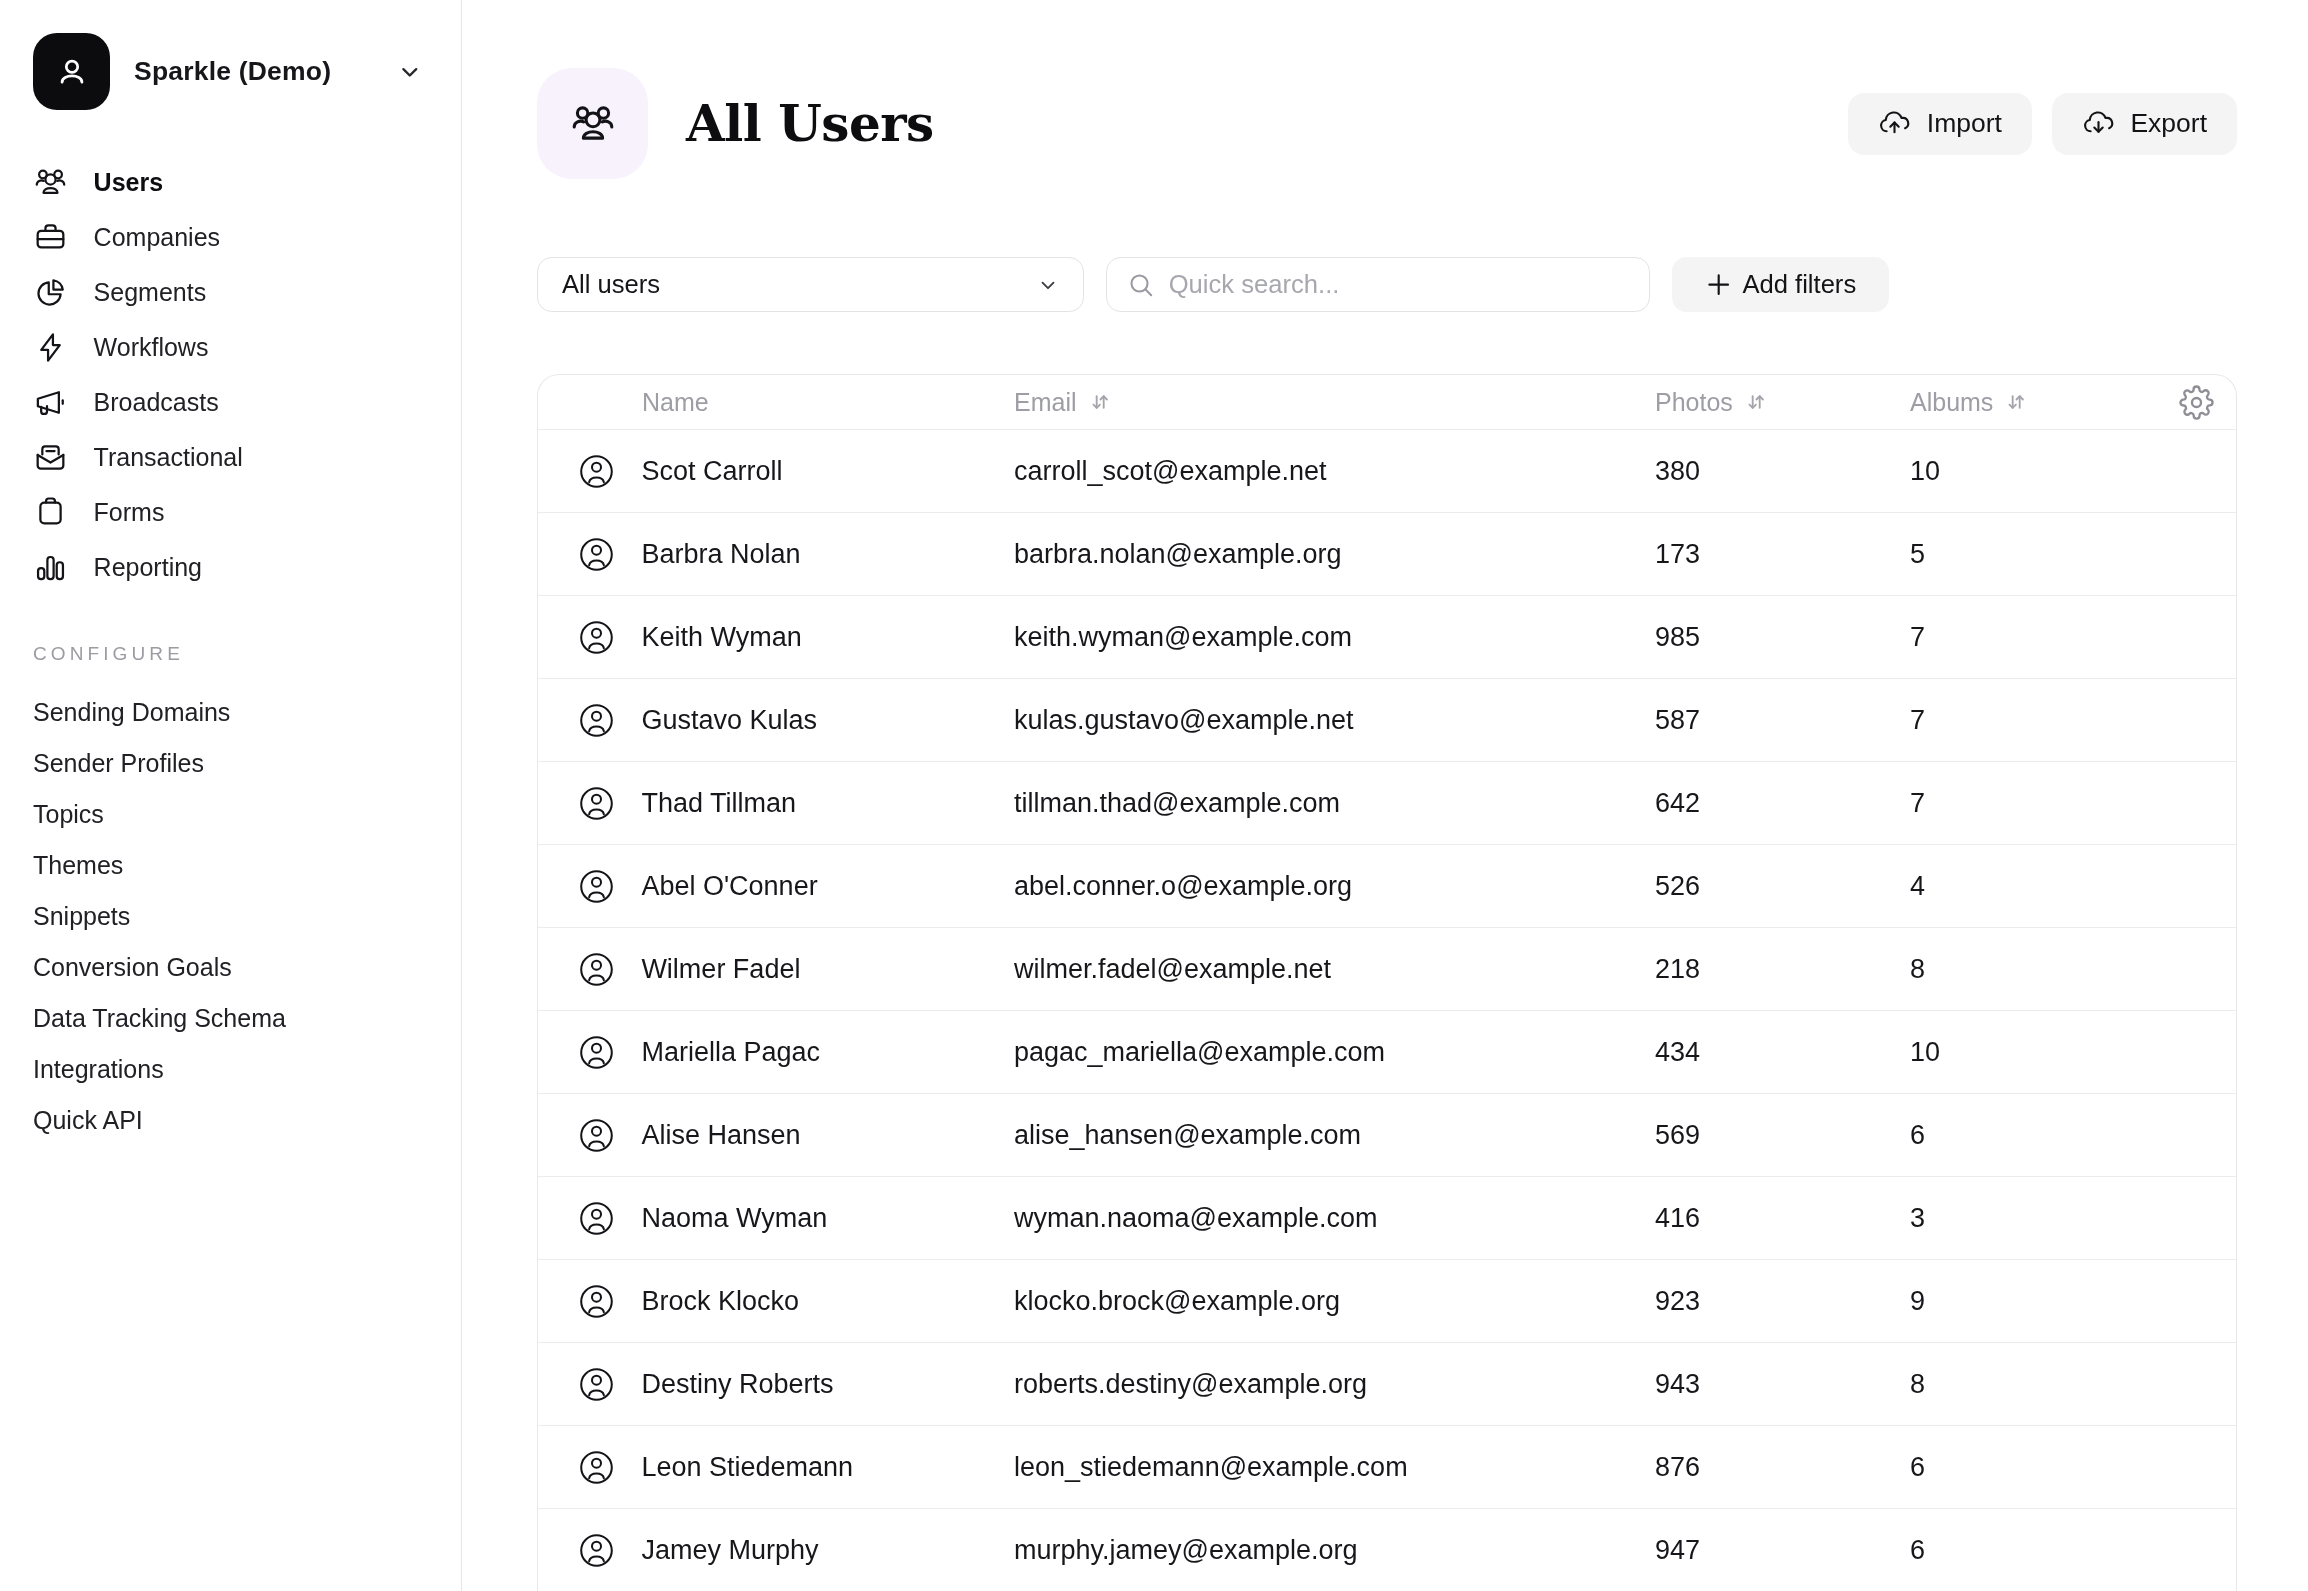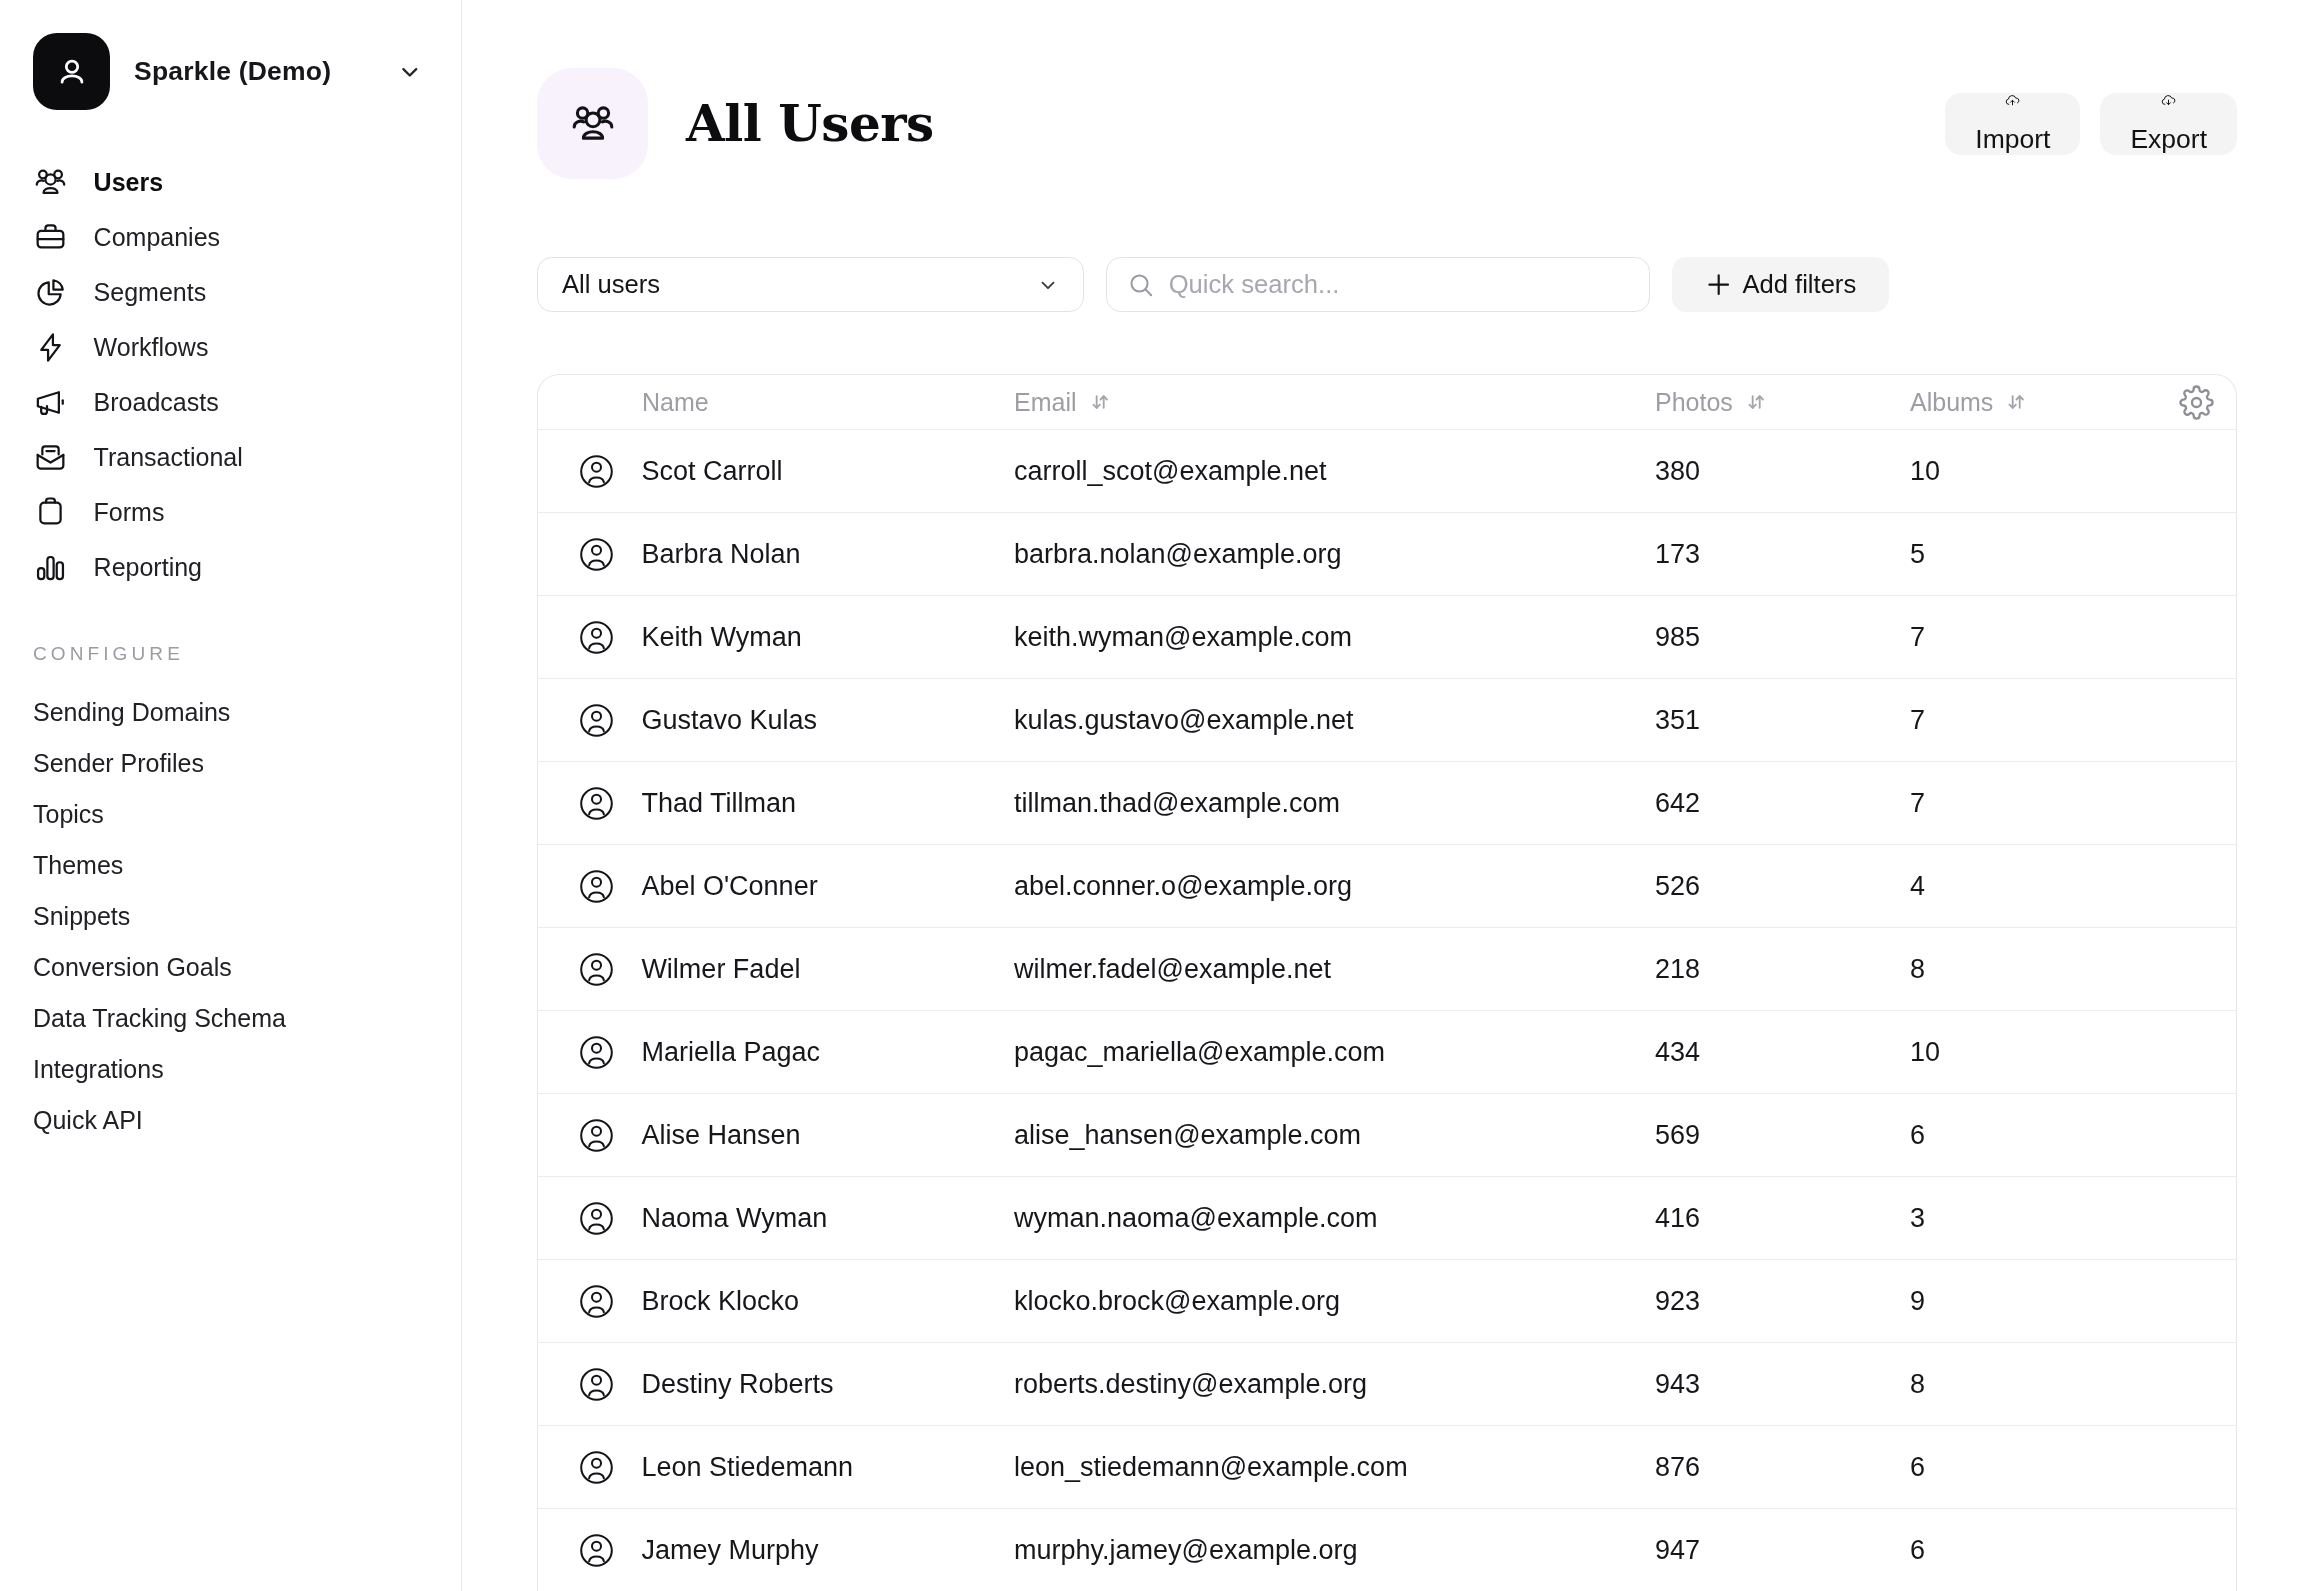--- a/index.html
+++ b/index.html
@@ -60,21 +60,21 @@
   .badge svg { width: 48px; height: 48px; }
   h1 {
     margin-left: 38px;
     font-family: "DejaVu Serif", "Liberation Serif", serif;
     font-size: 50px; font-weight: 700; color: #0d0d10; letter-spacing: -0.5px;
   }
   .actions { margin-left: auto; display: flex; gap: 20px; }
   .btn {
     height: 62px; border: none; border-radius: 16.4px; background: #f4f4f5;
     display: flex; align-items: center; gap: 15.5px; padding: 0 30px;
-    font-size: 26.5px; font-family: inherit; color: #131316; cursor: pointer; flex-direction: column;
+    font-size: 26.5px; font-family: inherit; color: #131316; cursor: pointer;
   }
   .btn svg { width: 33px; height: 33px; }
 
   .filter-row { margin-top: 78px; display: flex; align-items: center; }
   .select {
     width: 547px; height: 55px; border: 1.4px solid #e3e3e7; border-radius: 14.6px;
     display: flex; align-items: center; padding: 0 24px; font-size: 25.6px;
     background: #fff; cursor: pointer; color: #151519;
   }
   .select .chev { margin-left: auto; color: #3a3a40; display: flex; }
@@ -421,21 +421,21 @@
       <span class="avatar">
         <svg viewBox="0 0 38 38" fill="none" stroke="currentColor" stroke-width="2.2" stroke-linecap="round">
           <circle cx="19" cy="19" r="16.6"></circle>
           <circle cx="19" cy="14.3" r="4.9"></circle>
           <path d="M11 30.7c1.2-6.8 14.8-6.8 16 0"></path>
         </svg>
       </span>
       <span>Gustavo Kulas</span>
     </div>
     <div class="cell">kulas.gustavo@example.net</div>
-    <div class="cell">351</div>
+    <div class="cell">587</div>
     <div class="cell">7</div>
     <div class="cell"></div>
   </div>
           <div class="row">
     <div class="cell namecell">
       <span class="avatar">
         <svg viewBox="0 0 38 38" fill="none" stroke="currentColor" stroke-width="2.2" stroke-linecap="round">
           <circle cx="19" cy="19" r="16.6"></circle>
           <circle cx="19" cy="14.3" r="4.9"></circle>
           <path d="M11 30.7c1.2-6.8 14.8-6.8 16 0"></path>

